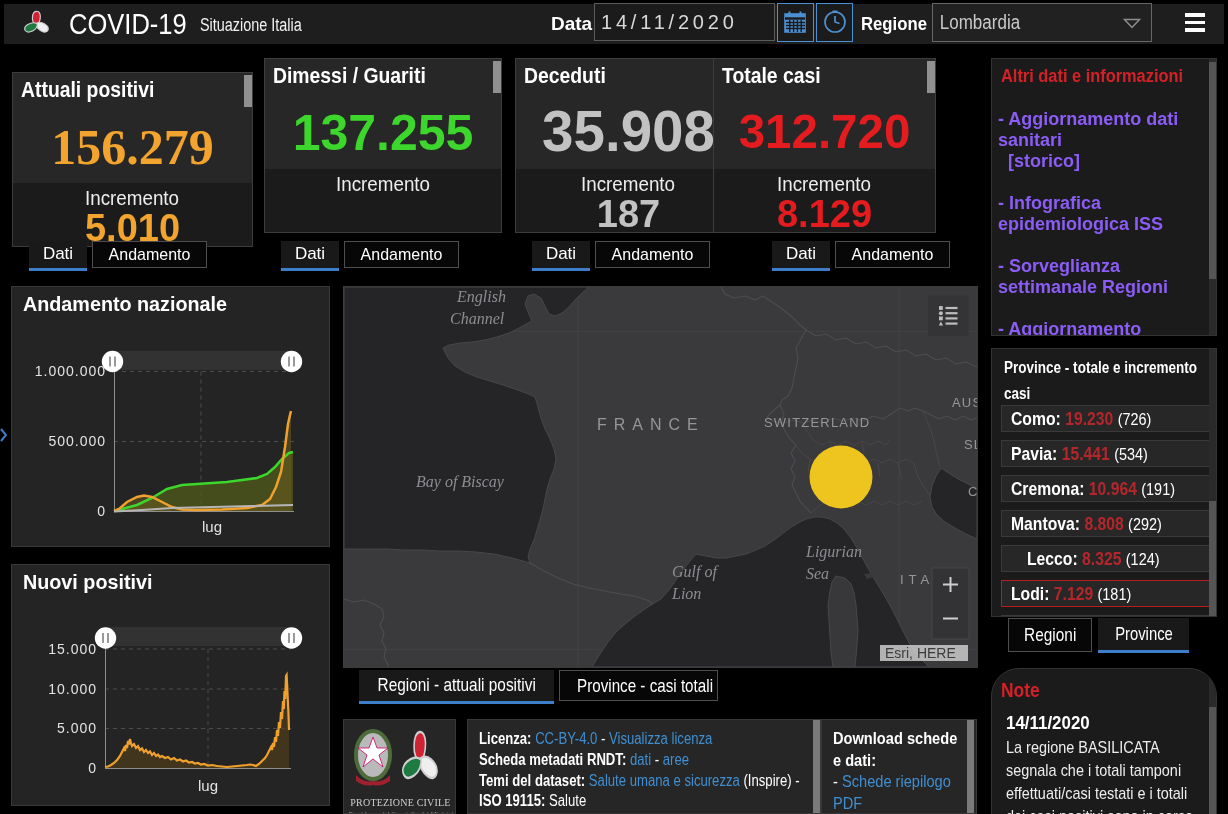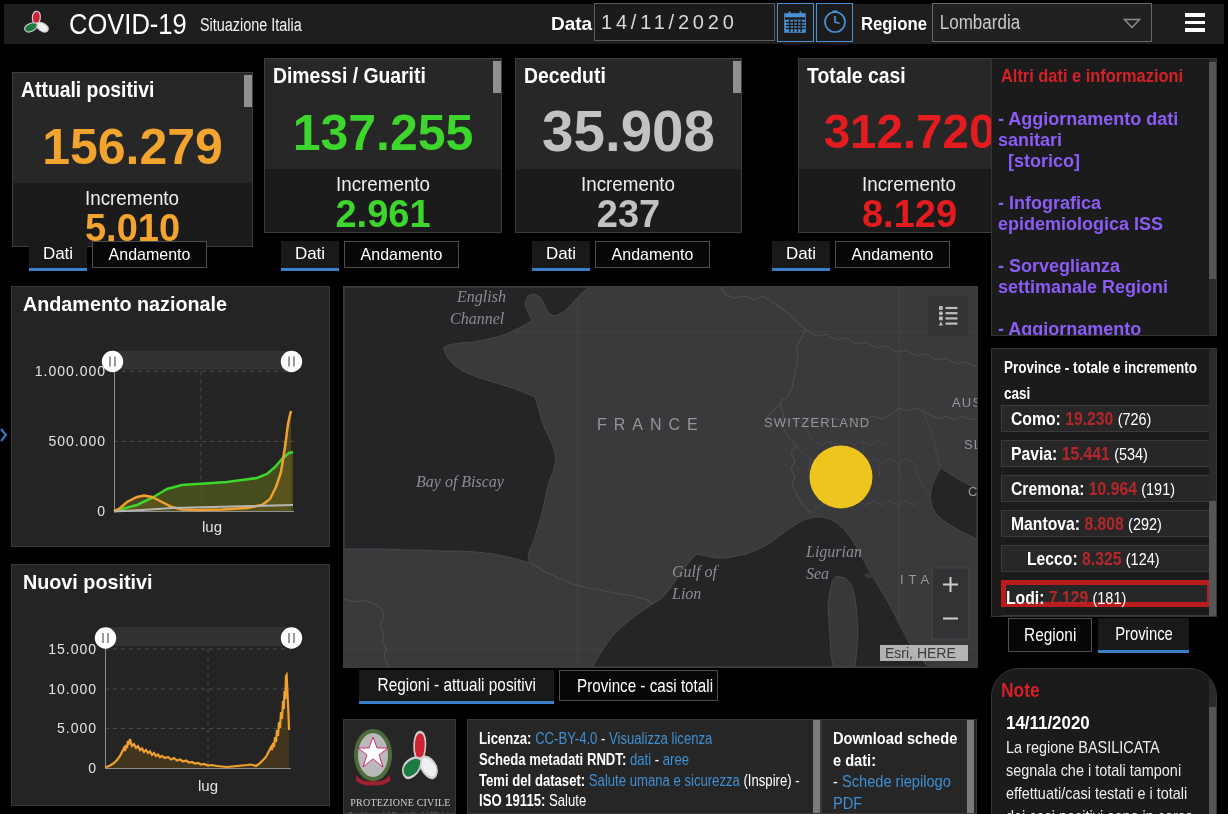--- a/index.html
+++ b/index.html
@@ -70,46 +70,46 @@
     </svg>
 </div>
 <div class="abs" style="left:1185px;top:13px;width:20px;height:19px;">
   <div style="height:3.5px;background:#fff;margin-bottom:4px;"></div>
   <div style="height:3.5px;background:#fff;margin-bottom:4px;"></div>
   <div style="height:3.5px;background:#fff;"></div>
 </div>
 
 <div class="card abs" style="left:12px;top:72px;width:241px;height:175px;">
   <div class="ctitle cx" style="margin:4px 0 0 8px;transform:scaleX(0.88);">Attuali positivi</div>
-  <div class="bignum orange abs" style="top:45px;font-size:50px;">156.279</div>
+  <div class="bignum orange abs" style="top:45px;font-size:50px;font-family:Liberation Serif, serif;">156.279</div>
   <div class="incstrip"><div class="inclabel cxc" style="transform:scaleX(0.94);">Incremento</div><div class="incnum orange">5.010</div></div>
   <div class="thumb" style="right:0px;top:2px;height:32px;"></div>
 </div>
 <div class="tab tabA" style="left:29px;top:241px;width:58px;height:30px;font-size:17px;line-height:26px;">Dati</div>
 <div class="tab tabI" style="left:92px;top:241px;width:115px;height:27px;font-size:17px;line-height:25px;"><span class="cxc" style="transform:scaleX(0.94);">Andamento</span></div>
 
 <div class="card abs" style="left:264px;top:58px;width:238px;height:175px;">
   <div class="ctitle cx" style="margin:4px 0 0 8px;transform:scaleX(0.88);">Dimessi / Guariti</div>
   <div class="bignum green abs" style="top:45px;font-size:50px;">137.255</div>
-  <div class="incstrip"><div class="inclabel cxc" style="transform:scaleX(0.94);">Incremento</div><div class="incnum green">2.961</div></div>
+  <div class="incstrip"><div class="inclabel cxc" style="transform:scaleX(0.94);">Incremento</div></div>
   <div class="thumb" style="right:0px;top:2px;height:32px;"></div>
 </div>
 <div class="tab tabA" style="left:281px;top:241px;width:58px;height:30px;font-size:17px;line-height:26px;">Dati</div>
 <div class="tab tabI" style="left:344px;top:241px;width:115px;height:27px;font-size:17px;line-height:25px;"><span class="cxc" style="transform:scaleX(0.94);">Andamento</span></div>
 
 <div class="card abs" style="left:515px;top:58px;width:227px;height:175px;">
   <div class="ctitle cx" style="margin:4px 0 0 8px;transform:scaleX(0.88);">Deceduti</div>
   <div class="bignum gray abs" style="top:40px;font-size:56.5px;">35.908</div>
-  <div class="incstrip"><div class="inclabel cxc" style="transform:scaleX(0.94);">Incremento</div><div class="incnum gray">237</div></div>
+  <div class="incstrip"><div class="inclabel cxc" style="transform:scaleX(0.94);">Incremento</div><div class="incnum gray">187</div></div>
   <div class="thumb" style="right:0px;top:2px;height:32px;"></div>
 </div>
 <div class="tab tabA" style="left:532px;top:241px;width:58px;height:30px;font-size:17px;line-height:26px;">Dati</div>
 <div class="tab tabI" style="left:595px;top:241px;width:115px;height:27px;font-size:17px;line-height:25px;"><span class="cxc" style="transform:scaleX(0.94);">Andamento</span></div>
 
-<div class="card abs" style="left:798px;top:58px;width:223px;height:175px;">
+<div class="card abs" style="left:713px;top:58px;width:223px;height:175px;">
   <div class="ctitle cx" style="margin:4px 0 0 8px;transform:scaleX(0.88);">Totale casi</div>
   <div class="bignum red abs" style="top:45px;font-size:47.5px;">312.720</div>
   <div class="incstrip"><div class="inclabel cxc" style="transform:scaleX(0.94);">Incremento</div><div class="incnum red">8.129</div></div>
   <div class="thumb" style="right:0px;top:2px;height:32px;"></div>
 </div>
 <div class="tab tabA" style="left:772px;top:241px;width:58px;height:30px;font-size:17px;line-height:26px;">Dati</div>
 <div class="tab tabI" style="left:835px;top:241px;width:115px;height:27px;font-size:17px;line-height:25px;"><span class="cxc" style="transform:scaleX(0.94);">Andamento</span></div>
 
 <div class="panel abs" style="left:11px;top:286px;width:319px;height:261px;">
   <div class="ctitle cx" style="margin:5px 0 0 11px;font-size:21px;transform:scaleX(0.94);">Andamento nazionale</div>
@@ -276,21 +276,21 @@
 </div>
 
 <div class="dpanel abs" style="left:991px;top:348px;width:226px;height:269px;overflow:hidden;">
   <div style="color:#fff;font-weight:bold;font-size:16px;line-height:26px;padding:6px 0 0 12px;"><span class="cx" style="transform:scaleX(0.845);">Province - totale e incremento</span><br><span class="cx" style="transform:scaleX(0.845);">casi</span></div>
   <div class="abs" style="left:9px;top:56px;width:211px;font-size:18.5px;color:#fff;">
     <div style="height:27px;background:#272727;border:1px solid #3a3a3a;box-sizing:border-box;line-height:25px;padding-left:9px;margin-bottom:8px;"><span class="cx" style="transform:scaleX(0.85);"><b>Como:</b> <b style="color:#b3272c">19.230</b> <span style="font-size:17px">(726)</span></span></div>
     <div style="height:27px;background:#272727;border:1px solid #3a3a3a;box-sizing:border-box;line-height:25px;padding-left:9px;margin-bottom:8px;"><span class="cx" style="transform:scaleX(0.85);"><b>Pavia:</b> <b style="color:#b3272c">15.441</b> <span style="font-size:17px">(534)</span></span></div>
     <div style="height:27px;background:#272727;border:1px solid #3a3a3a;box-sizing:border-box;line-height:25px;padding-left:9px;margin-bottom:8px;"><span class="cx" style="transform:scaleX(0.85);"><b>Cremona:</b> <b style="color:#b3272c">10.964</b> <span style="font-size:17px">(191)</span></span></div>
     <div style="height:27px;background:#272727;border:1px solid #3a3a3a;box-sizing:border-box;line-height:25px;padding-left:9px;margin-bottom:8px;"><span class="cx" style="transform:scaleX(0.85);"><b>Mantova:</b> <b style="color:#b3272c">8.808</b> <span style="font-size:17px">(292)</span></span></div>
     <div style="height:27px;background:#272727;border:1px solid #3a3a3a;box-sizing:border-box;line-height:25px;padding-left:25px;margin-bottom:8px;"><span class="cx" style="transform:scaleX(0.85);"><b>Lecco:</b> <b style="color:#b3272c">8.325</b> <span style="font-size:17px">(124)</span></span></div>
-    <div style="height:27px;background:#272727;border:5px solid #b91c1c;box-sizing:border-box;line-height:25px;margin-bottom:8px;"><span class="cx" style="transform:scaleX(0.85);"><b>Lodi:</b> <b style="color:#b3272c">7.129</b> <span style="font-size:17px">(181)</span></span></div>
+    <div style="height:27px;background:#272727;border:1px solid #b91c1c;box-sizing:border-box;line-height:25px;padding-left:9px;margin-bottom:8px;"><span class="cx" style="transform:scaleX(0.85);"><b>Lodi:</b> <b style="color:#b3272c">7.129</b> <span style="font-size:17px">(181)</span></span></div>
     <div style="height:14px;background:#272727;border:1px solid #3a3a3a;border-bottom:none;box-sizing:border-box;"></div>
   </div>
   <div class="abs" style="right:0;top:0;bottom:0;width:7px;background:#2a2a2a;"></div>
   <div class="abs" style="right:0;top:152px;width:7px;height:117px;background:#555;"></div>
 </div>
 
 <div class="tab tabI" style="left:1008px;top:618px;width:84px;height:34px;font-size:19px;line-height:32px;"><span class="cxc" style="transform:scaleX(0.81);">Regioni</span></div>
 <div class="tab tabA" style="left:1098px;top:618px;width:91px;height:35px;font-size:19px;line-height:32px;"><span class="cxc" style="transform:scaleX(0.78);">Province</span></div>
 
 <div class="dpanel abs" style="left:991px;top:668px;width:226px;height:188px;overflow:hidden;border-radius:28px;">

